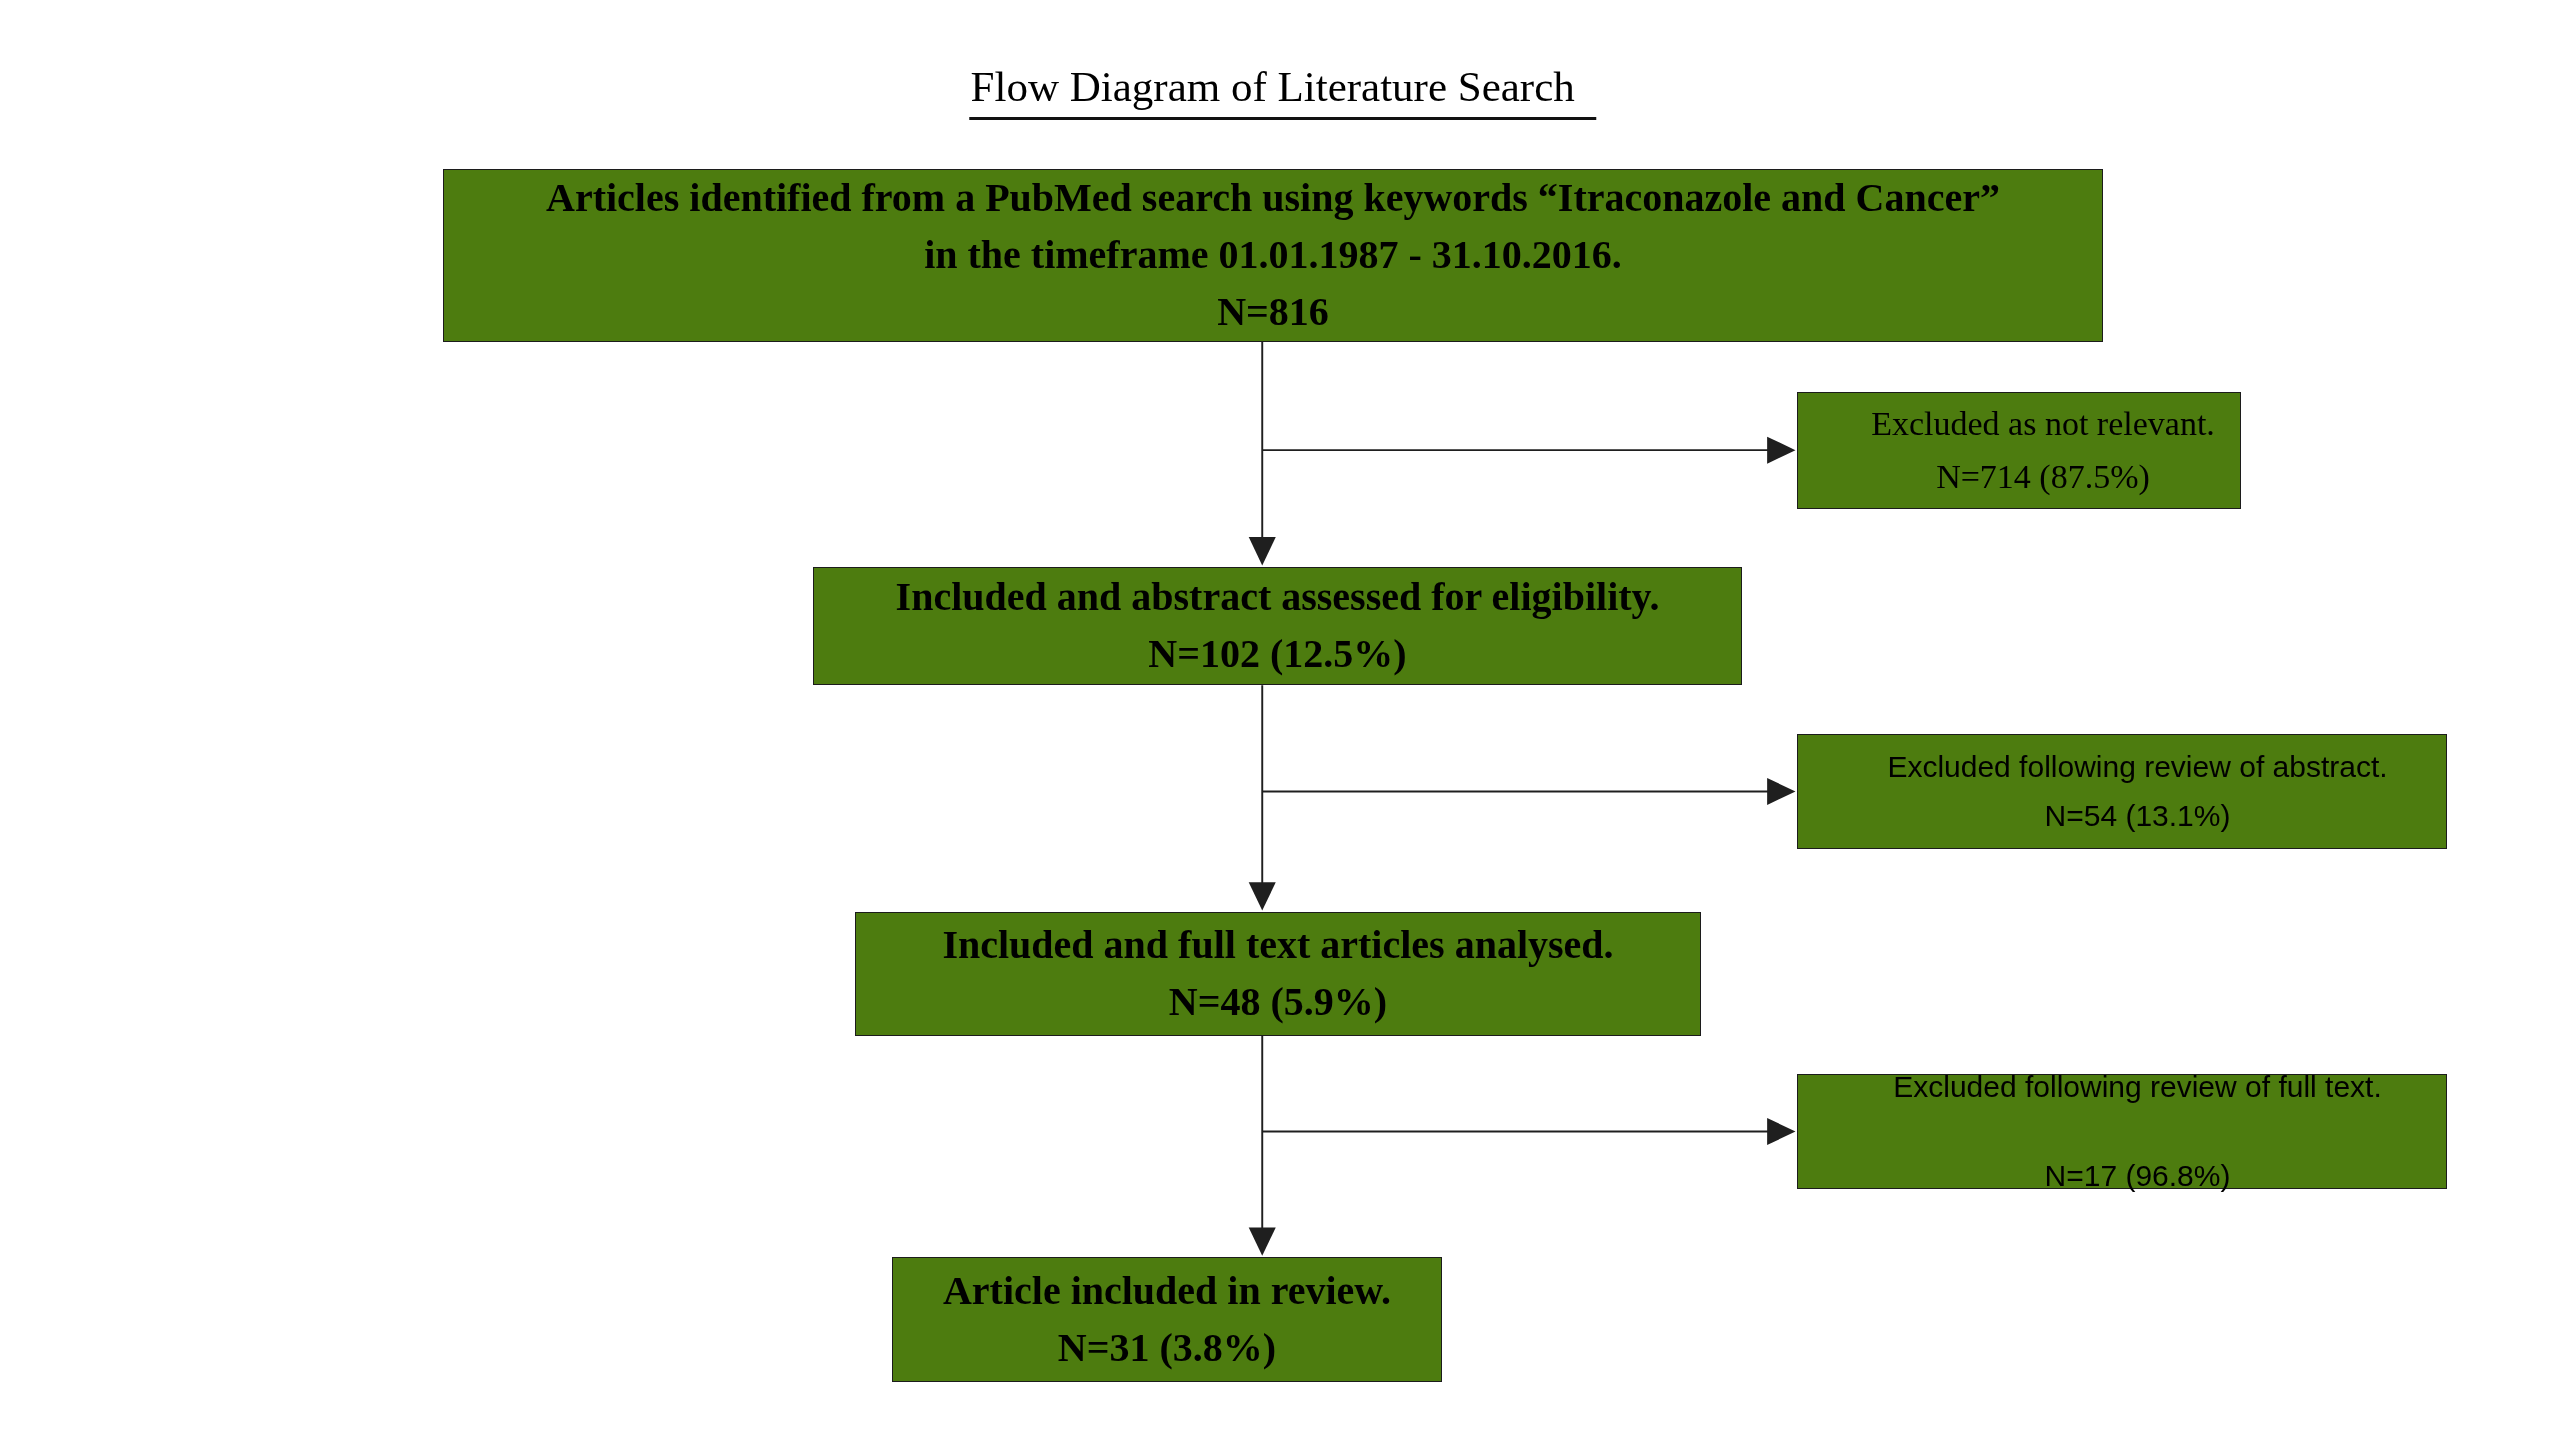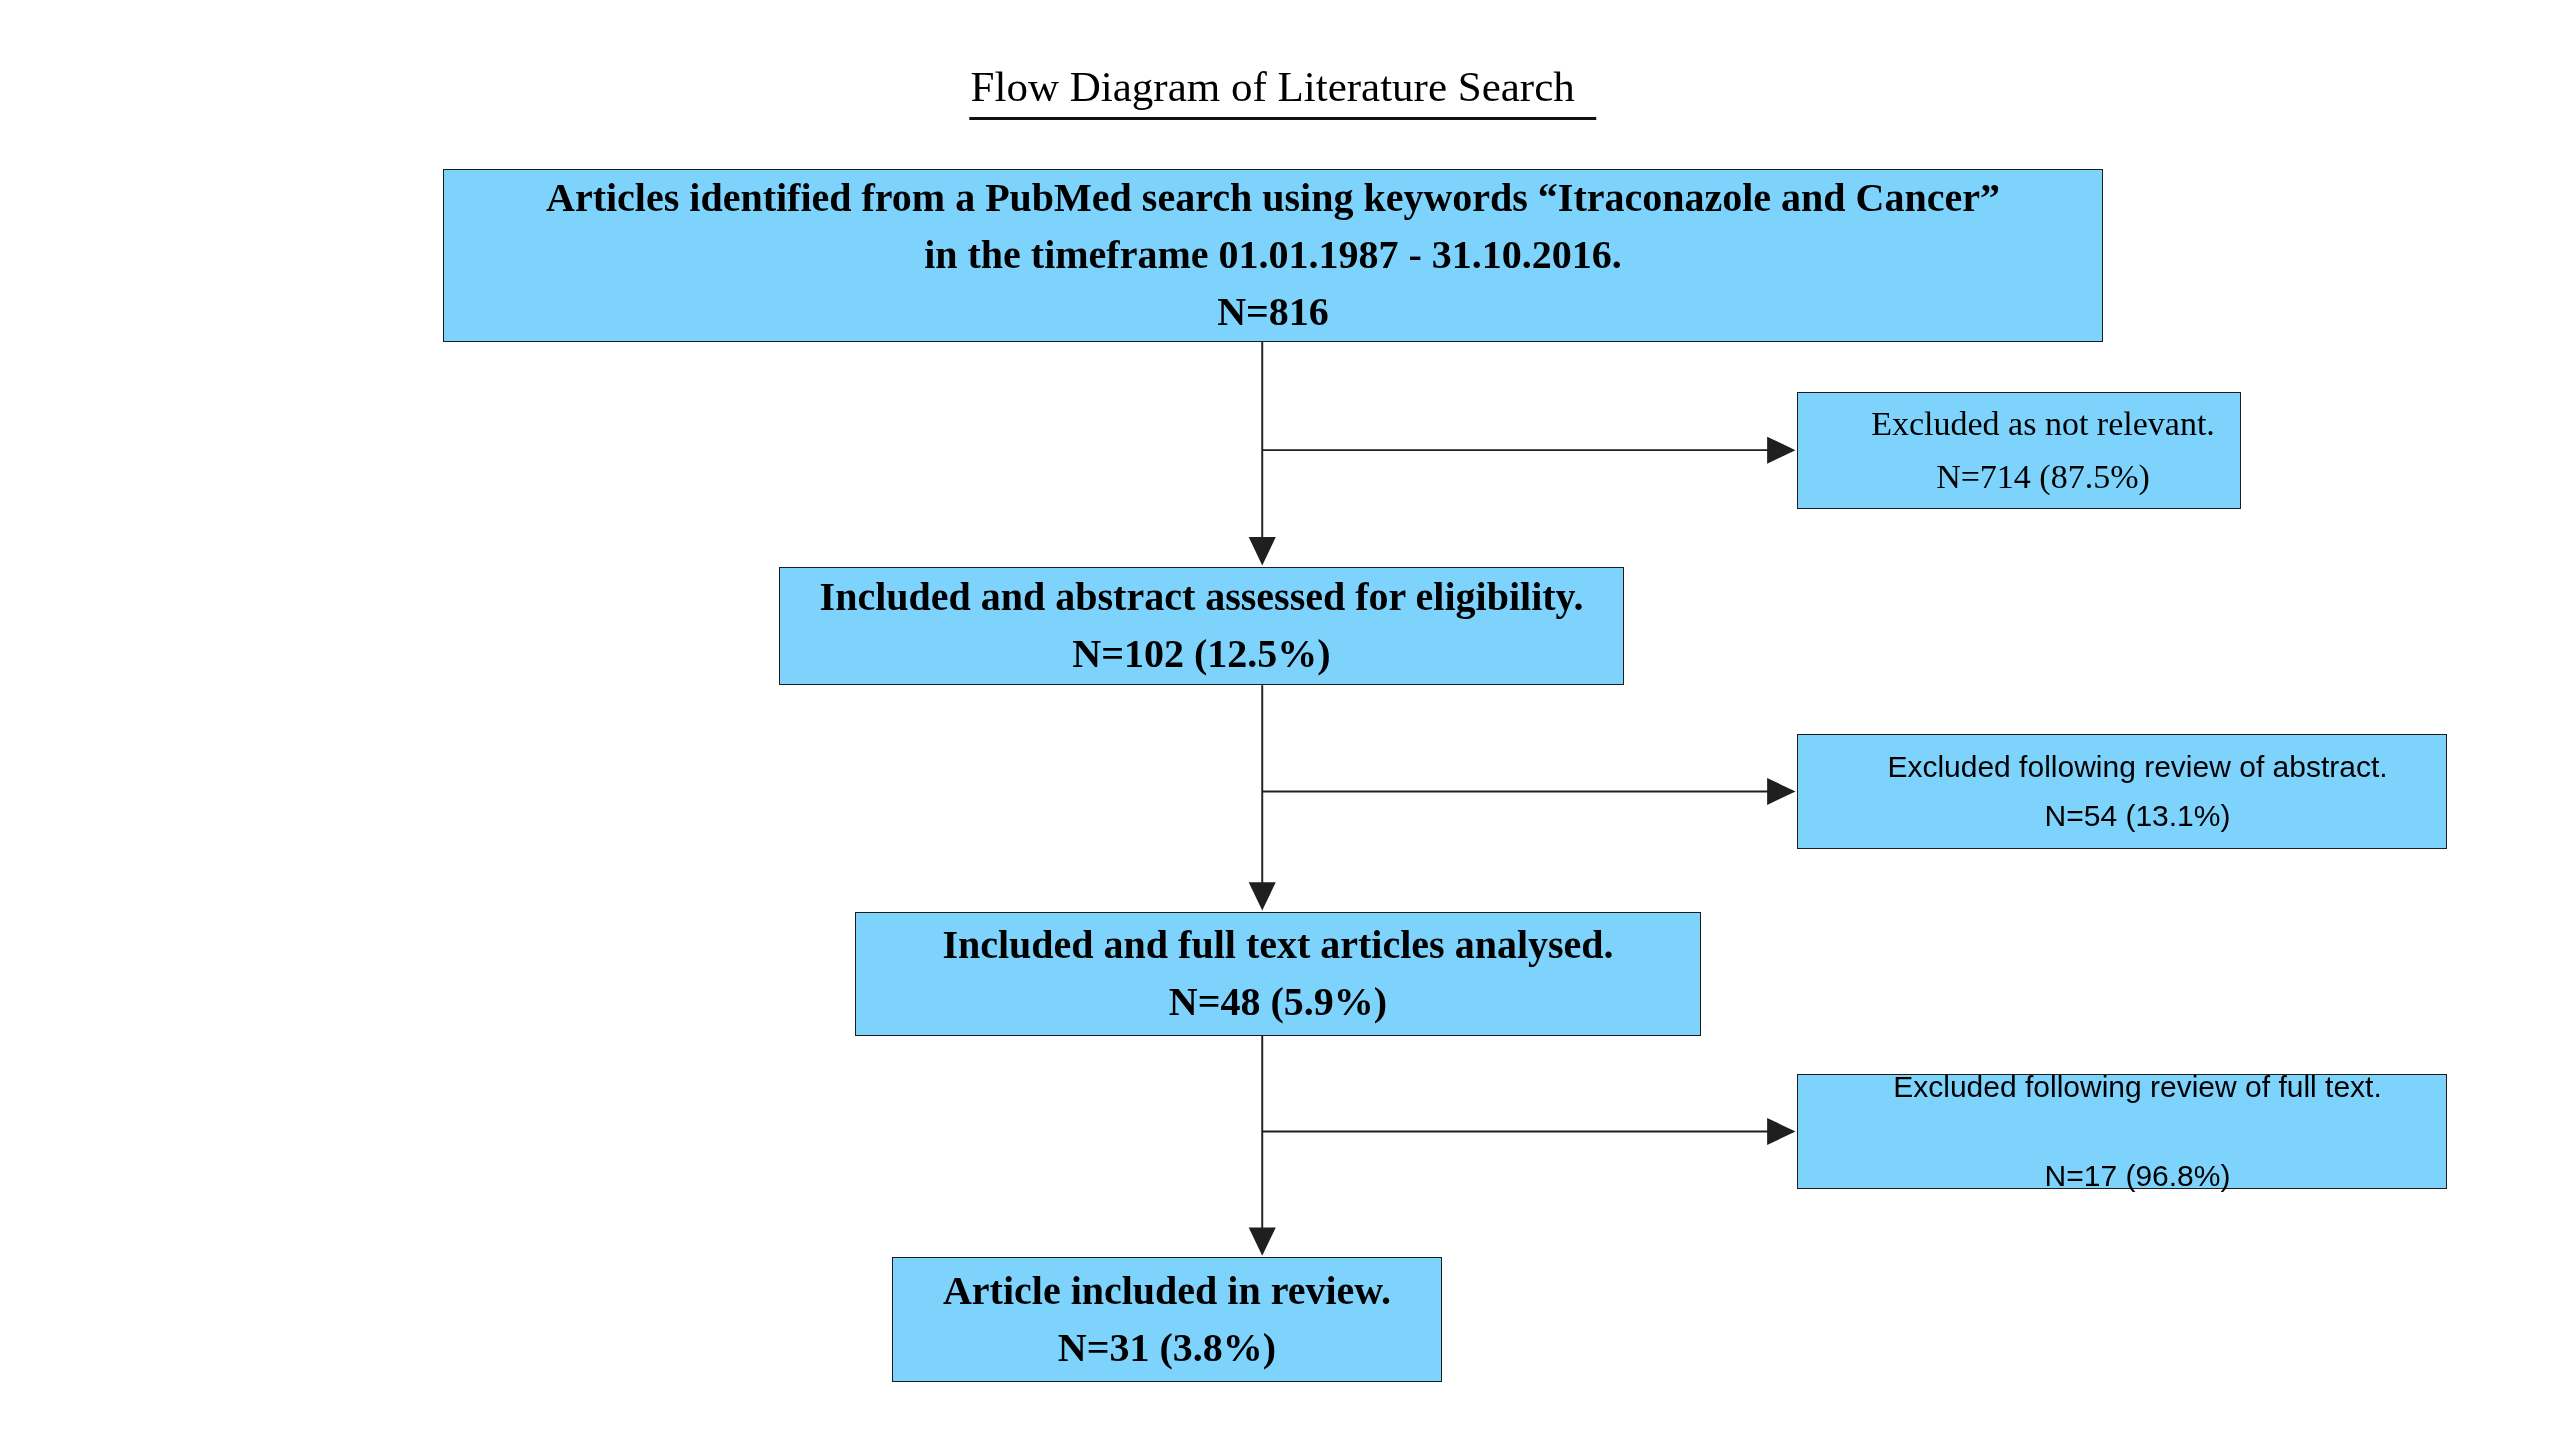--- a/index.html
+++ b/index.html
@@ -31,21 +31,21 @@
   .connectors {
     position: absolute;
     top: 0;
     left: 0;
     z-index: 1;
   }
   .box {
     position: absolute;
     z-index: 2;
     box-sizing: border-box;
-    background: #7dd3fc;
+    background: #4d7c0f;
     border: 1.9px solid #1c1c1c;
     display: flex;
     flex-direction: column;
     justify-content: center;
     align-items: center;
     text-align: center;
   }
   .box .line { white-space: nowrap; }
   .main-box {
     font-family: "Liberation Serif", serif;
@@ -62,21 +62,21 @@
   }
   .side-box-sans {
     font-family: "Liberation Sans", sans-serif;
     font-weight: 400;
     font-size: 30px;
     line-height: 1.62;
     padding-left: 31px;
   }
   
   #box-identified      { left:  443px; top:  169px; width: 1660px; height: 173px; }
-  #box-abstract        { left: 779px; top:  567px; width: 845px; height: 118px; }
+  #box-abstract        { left: 813px; top:  567px; width: 929px; height: 118px; }
   #box-fulltext        { left: 855px; top: 912px; width: 846px; height: 124px; }
   #box-review          { left: 892px; top: 1257px; width: 550px; height: 125px; justify-content: center; }
   #box-excl-relevant   { left: 1797px; top:  392px; width:  444px; height: 117px; }
   #box-excl-abstract   { left: 1797px; top: 734px; width: 650px; height: 115px; }
   #box-excl-fulltext   { left: 1797px; top: 1074px; width: 650px; height: 115px; gap: 40px; }
 </style>
 </head>
 <body>
 
 <svg class="connectors" width="2576" height="1449" viewBox="0 0 4000 2250">

